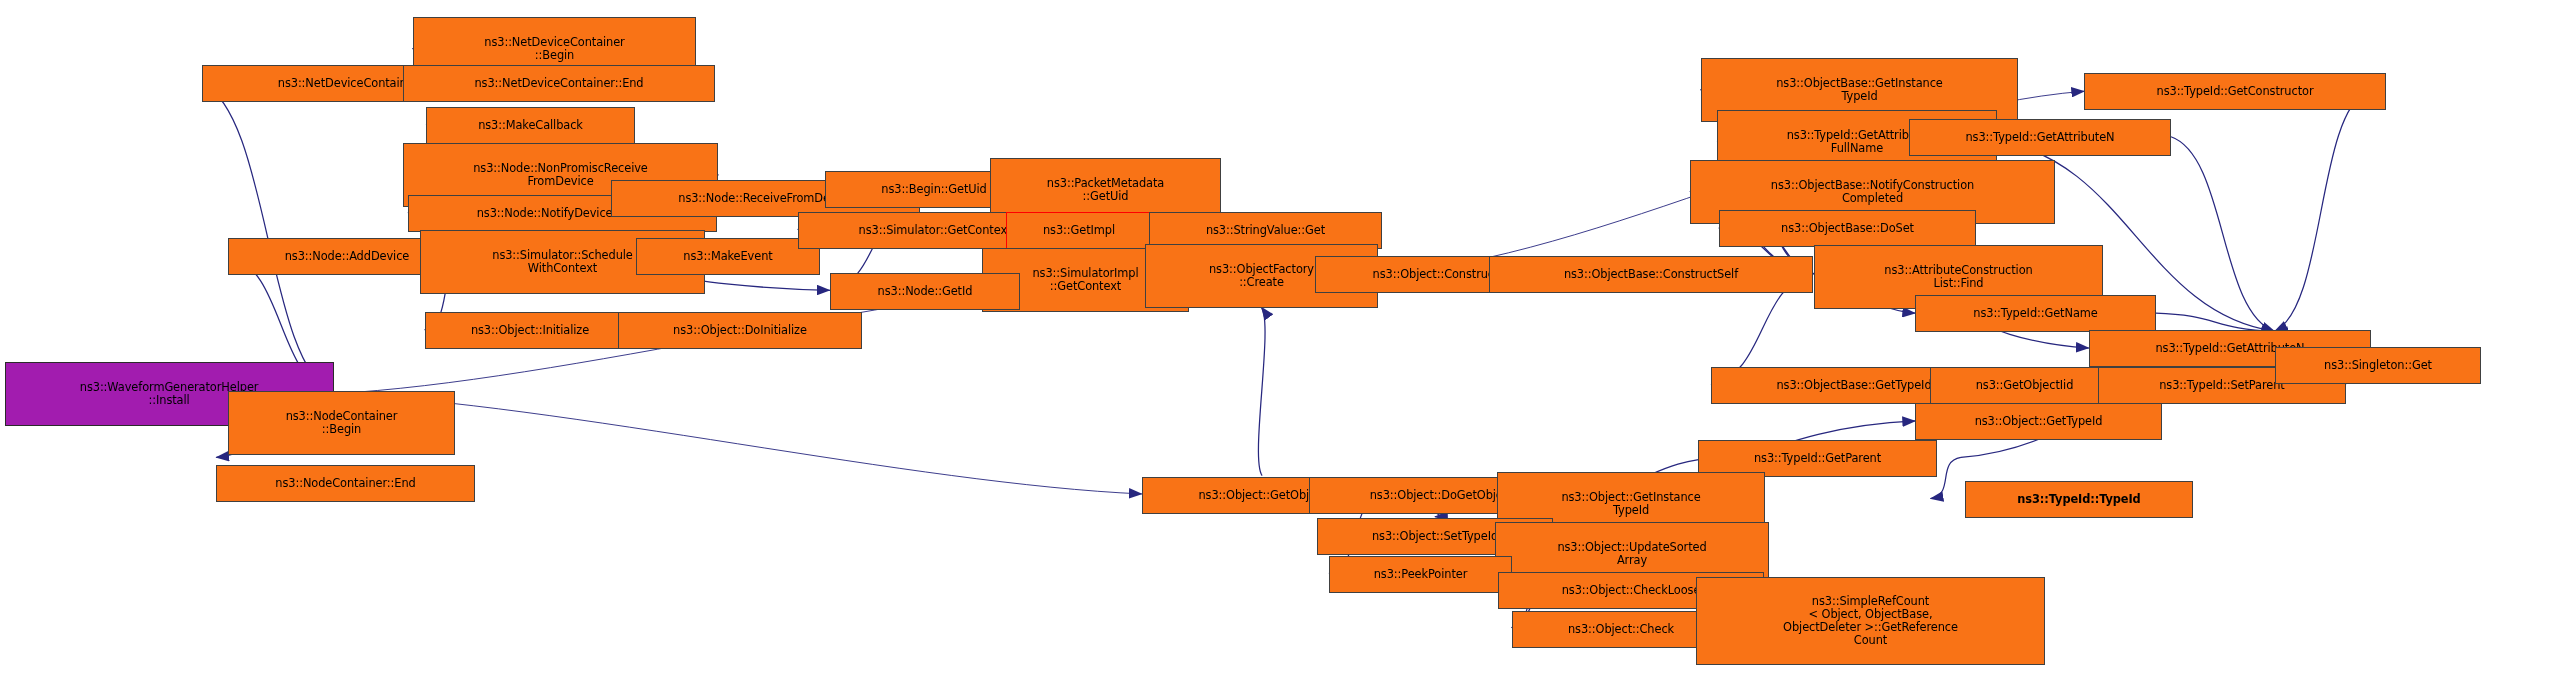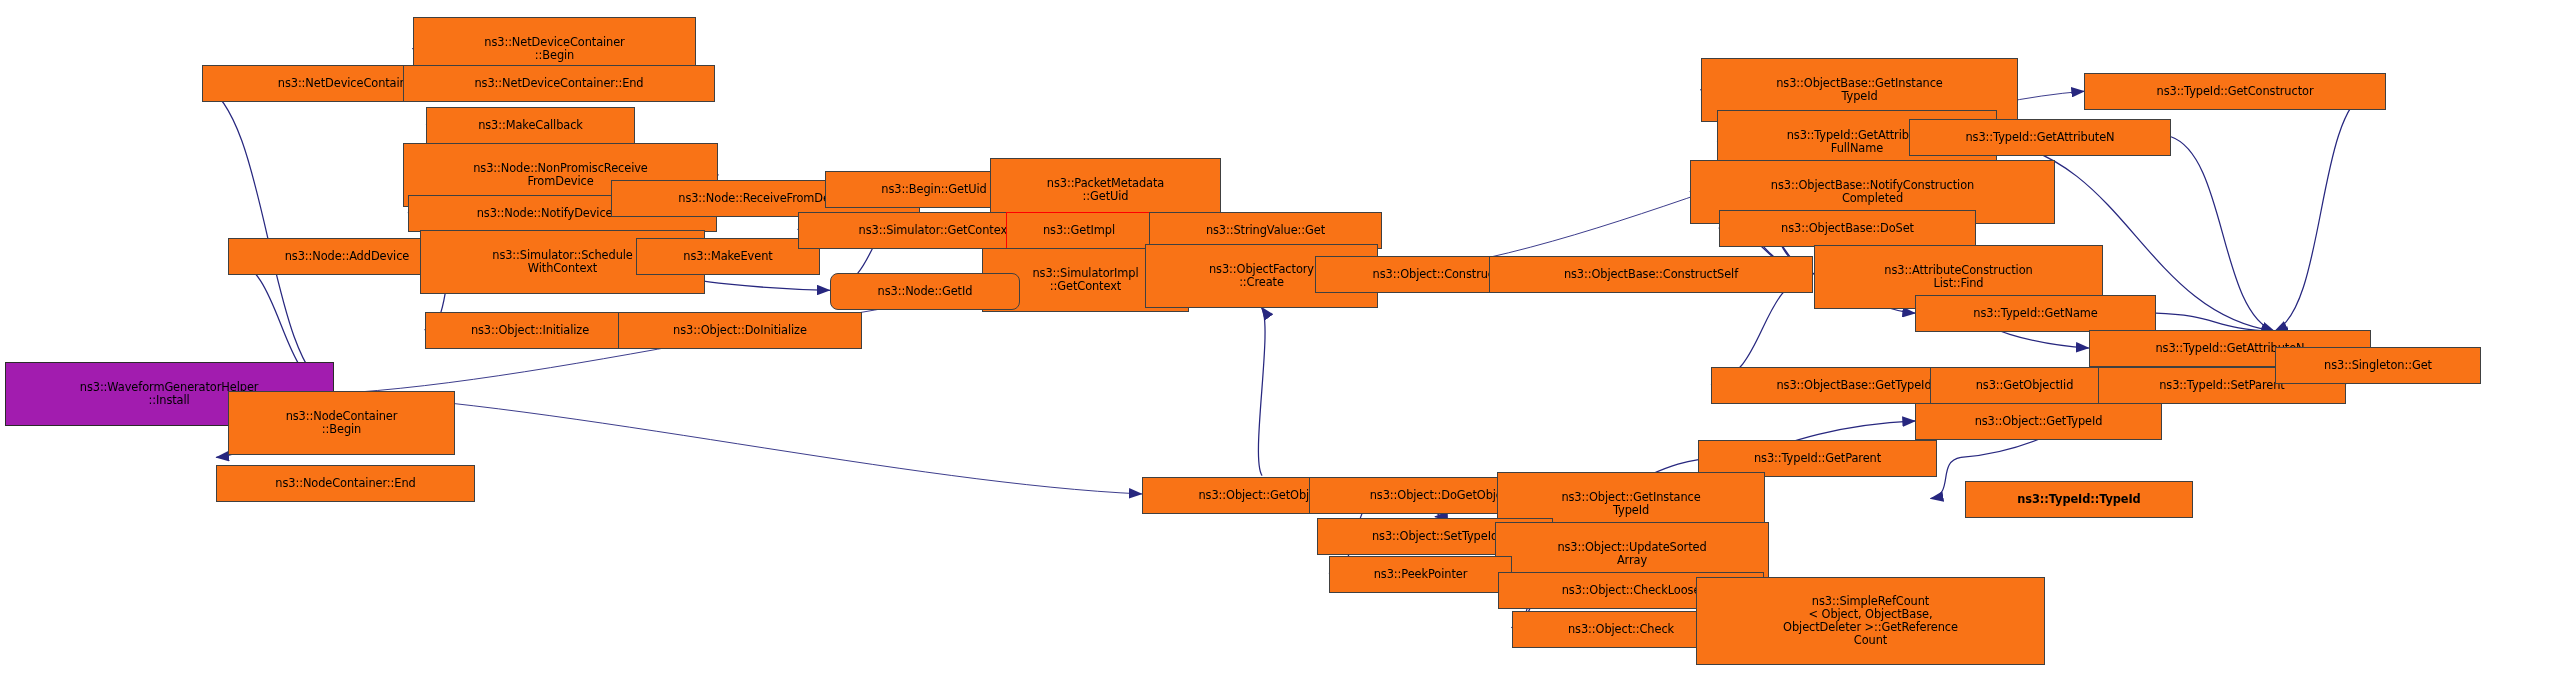--- a/index.html
+++ b/index.html
@@ -146,21 +146,21 @@
       <div class="node" style="left: 618px; top: 312px; width: 244px; height: 37px;"><span class="node-label">ns3::Object::DoInitialize</span></div>
       <div class="node" style="left: 611px; top: 180px; width: 309px; height: 37px;"><span class="node-label">ns3::Node::ReceiveFromDevice</span></div>
       <div class="node" style="left: 825px; top: 171px; width: 218px; height: 37px;"><span class="node-label">ns3::Begin::GetUid</span></div>
       <div class="node" style="left: 990px; top: 158px; width: 231px; height: 64px;"><span class="node-label">ns3::PacketMetadata
 ::GetUid</span></div>
       <div class="node" style="left: 798px; top: 212px; width: 274px; height: 37px;"><span class="node-label">ns3::Simulator::GetContext</span></div>
       <div class="node highlight" style="left: 1006px; top: 212px; width: 146px; height: 37px;"><span class="node-label">ns3::GetImpl</span></div>
       <div class="node" style="left: 1149px; top: 212px; width: 233px; height: 37px;"><span class="node-label">ns3::StringValue::Get</span></div>
       <div class="node" style="left: 982px; top: 248px; width: 207px; height: 64px;"><span class="node-label">ns3::SimulatorImpl
 ::GetContext</span></div>
-      <div class="node" style="left: 830px; top: 273px; width: 190px; height: 37px; border-radius: 8px;"><span class="node-label">ns3::Node::GetId</span></div>
+      <div class="node" style="left: 830px; top: 273px; width: 190px; height: 37px;"><span class="node-label">ns3::Node::GetId</span></div>
       <div class="node" style="left: 1145px; top: 244px; width: 233px; height: 64px;"><span class="node-label">ns3::ObjectFactory
 ::Create</span></div>
       <div class="node" style="left: 1315px; top: 256px; width: 241px; height: 37px;"><span class="node-label">ns3::Object::Construct</span></div>
       <div class="node" style="left: 1489px; top: 256px; width: 324px; height: 37px;"><span class="node-label">ns3::ObjectBase::ConstructSelf</span></div>
       <div class="node" style="left: 228px; top: 391px; width: 227px; height: 64px;"><span class="node-label">ns3::NodeContainer
 ::Begin</span></div>
       <div class="node" style="left: 216px; top: 440px; width: 259px; height: 37px; margin-top: 25px;"><span class="node-label">ns3::NodeContainer::End</span></div>
       <div class="node" style="left: 1701px; top: 58px; width: 317px; height: 64px;"><span class="node-label">ns3::ObjectBase::GetInstance
 TypeId</span></div>
       <div class="node" style="left: 1717px; top: 110px; width: 280px; height: 64px;"><span class="node-label">ns3::TypeId::GetAttribute

